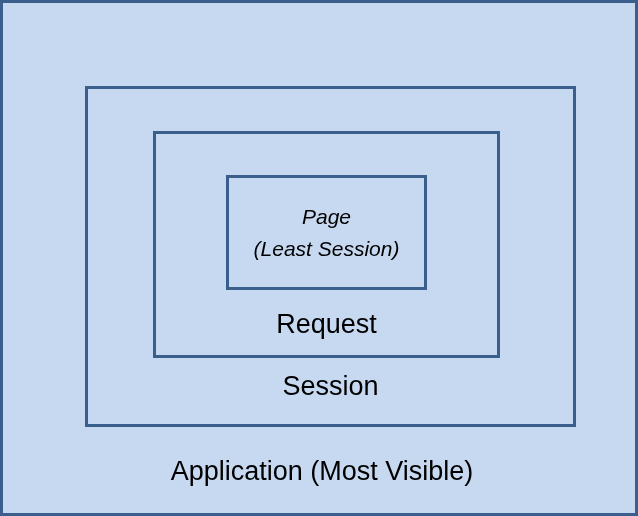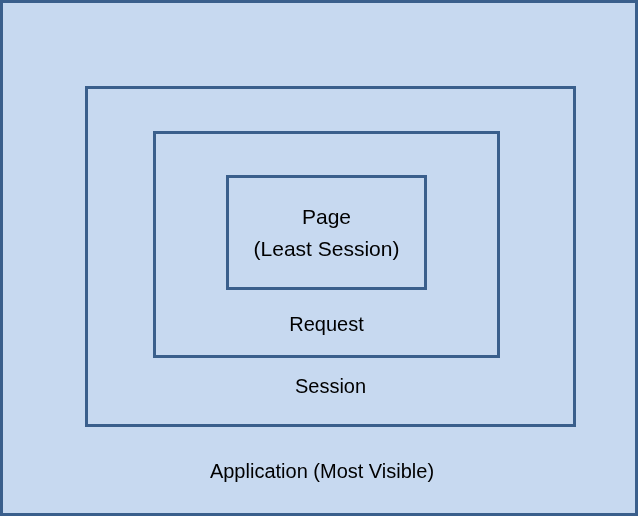--- a/index.html
+++ b/index.html
@@ -30,27 +30,27 @@
   .box-session  { left: 82px;  top: 83px;  width: 491px; height: 341px; }
   .box-request  { left: 150px; top: 128px; width: 347px; height: 227px; }
   .box-page     { left: 223px; top: 172px; width: 201px; height: 115px;
                   display: flex; flex-direction: column;
                   align-items: center; justify-content: center; }
   .label {
     position: absolute;
     display: flex;
     align-items: center;
     justify-content: center;
-    font-size: 20px;
+    font-size: 27px;
     line-height: 32px;
     color: var(--text);
     white-space: nowrap;
     text-align: center;
   }
-  .page-line { font-size: 21px; line-height: 32px; text-align: center; }
+  .page-line { font-size: 21px; line-height: 32px; text-align: center; font-style: italic; }
   
   .label-request     { left: 150px; top: 289px; width: 347px; height: 64px; }
   .label-session     { left: 82px;  top: 352px; width: 491px; height: 62px; }
   .label-application { left: 0px;   top: 424px; width: 638px; height: 88px; }
 </style>
 </head>
 <body>
 
 <div class="diagram">
   <div class="box box-session"></div>

